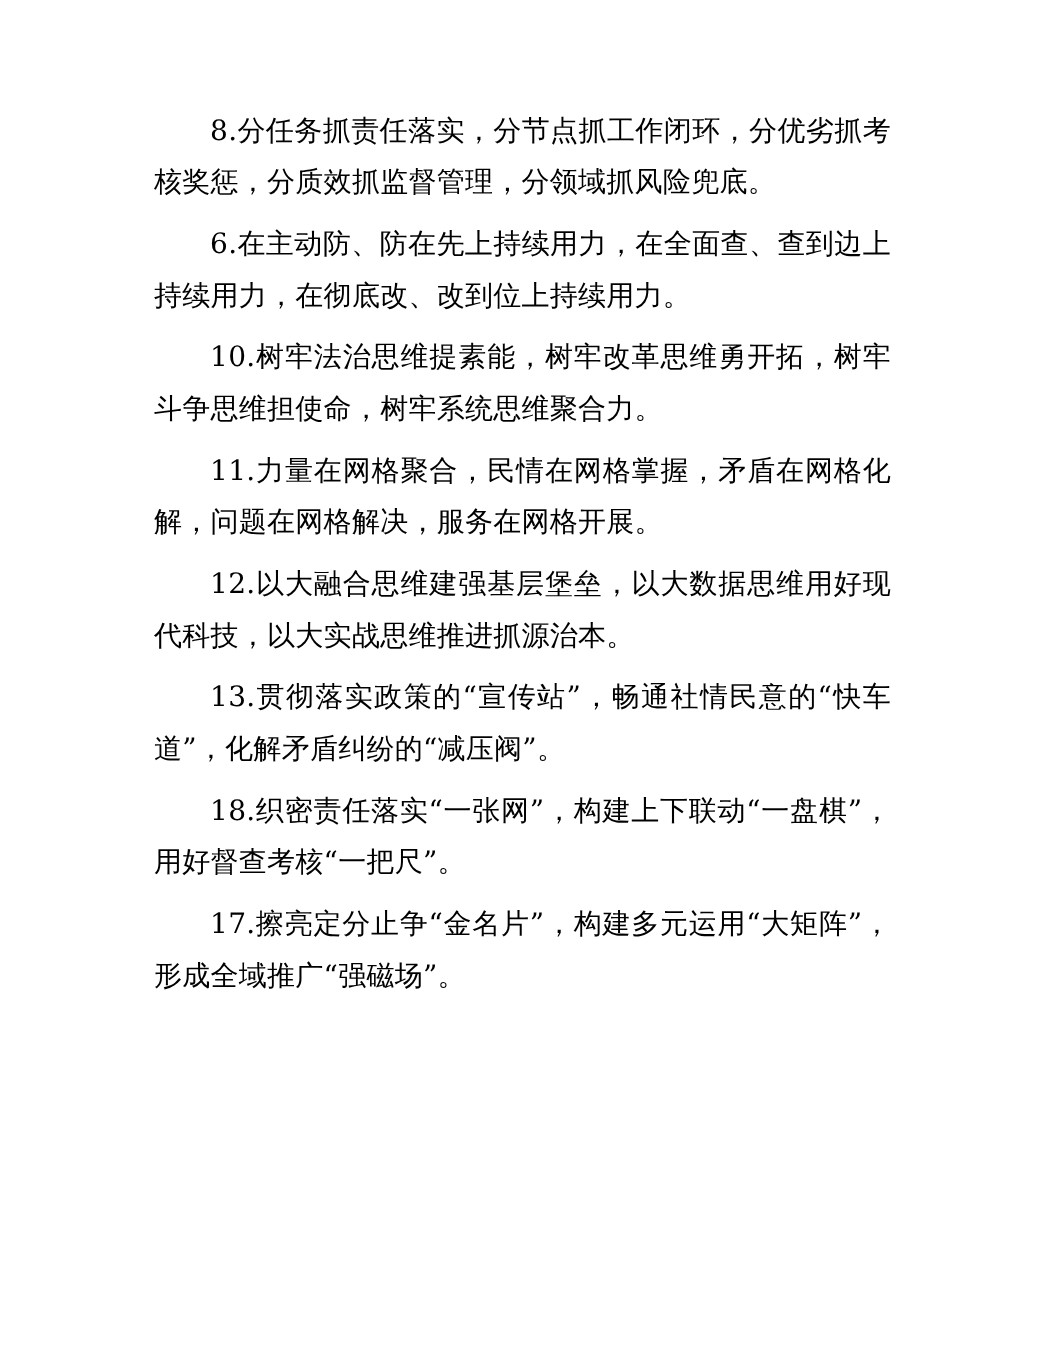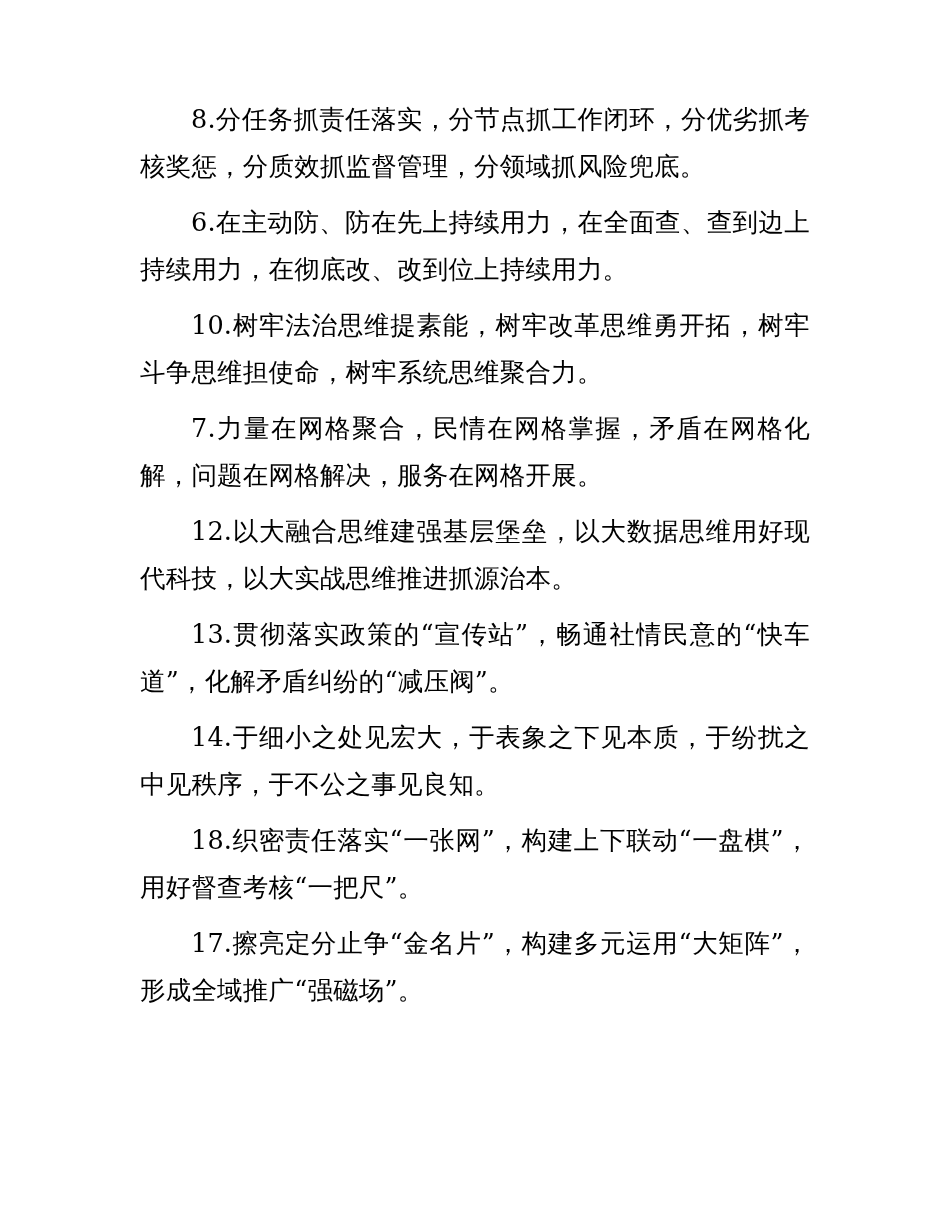--- a/index.html
+++ b/index.html
@@ -38,20 +38,19 @@
   }
 </style>
 </head>
 <body>
 
 <div class="page">
   <div class="doc-body">
     <p class="para">8.分任务抓责任落实，分节点抓工作闭环，分优劣抓考核奖惩，分质效抓监督管理，分领域抓风险兜底。</p>
     <p class="para">6.在主动防、防在先上持续用力，在全面查、查到边上持续用力，在彻底改、改到位上持续用力。</p>
     <p class="para">10.树牢法治思维提素能，树牢改革思维勇开拓，树牢斗争思维担使命，树牢系统思维聚合力。</p>
-    <p class="para">7.力量在网格聚合，民情在网格掌握，矛盾在网格化解，问题在网格解决，服务在网格开展。</p>
+    <p class="para">11.力量在网格聚合，民情在网格掌握，矛盾在网格化解，问题在网格解决，服务在网格开展。</p>
     <p class="para">12.以大融合思维建强基层堡垒，以大数据思维用好现代科技，以大实战思维推进抓源治本。</p>
     <p class="para">13.贯彻落实政策的“宣传站”，畅通社情民意的“快车道”，化解矛盾纠纷的“减压阀”。</p>
-    <p class="para">14.于细小之处见宏大，于表象之下见本质，于纷扰之中见秩序，于不公之事见良知。</p>
     <p class="para">18.织密责任落实“一张网”，构建上下联动“一盘棋”，用好督查考核“一把尺”。</p>
     <p class="para">17.擦亮定分止争“金名片”，构建多元运用“大矩阵”，形成全域推广“强磁场”。</p>
   </div>
 </div>
 
 </body></html>

